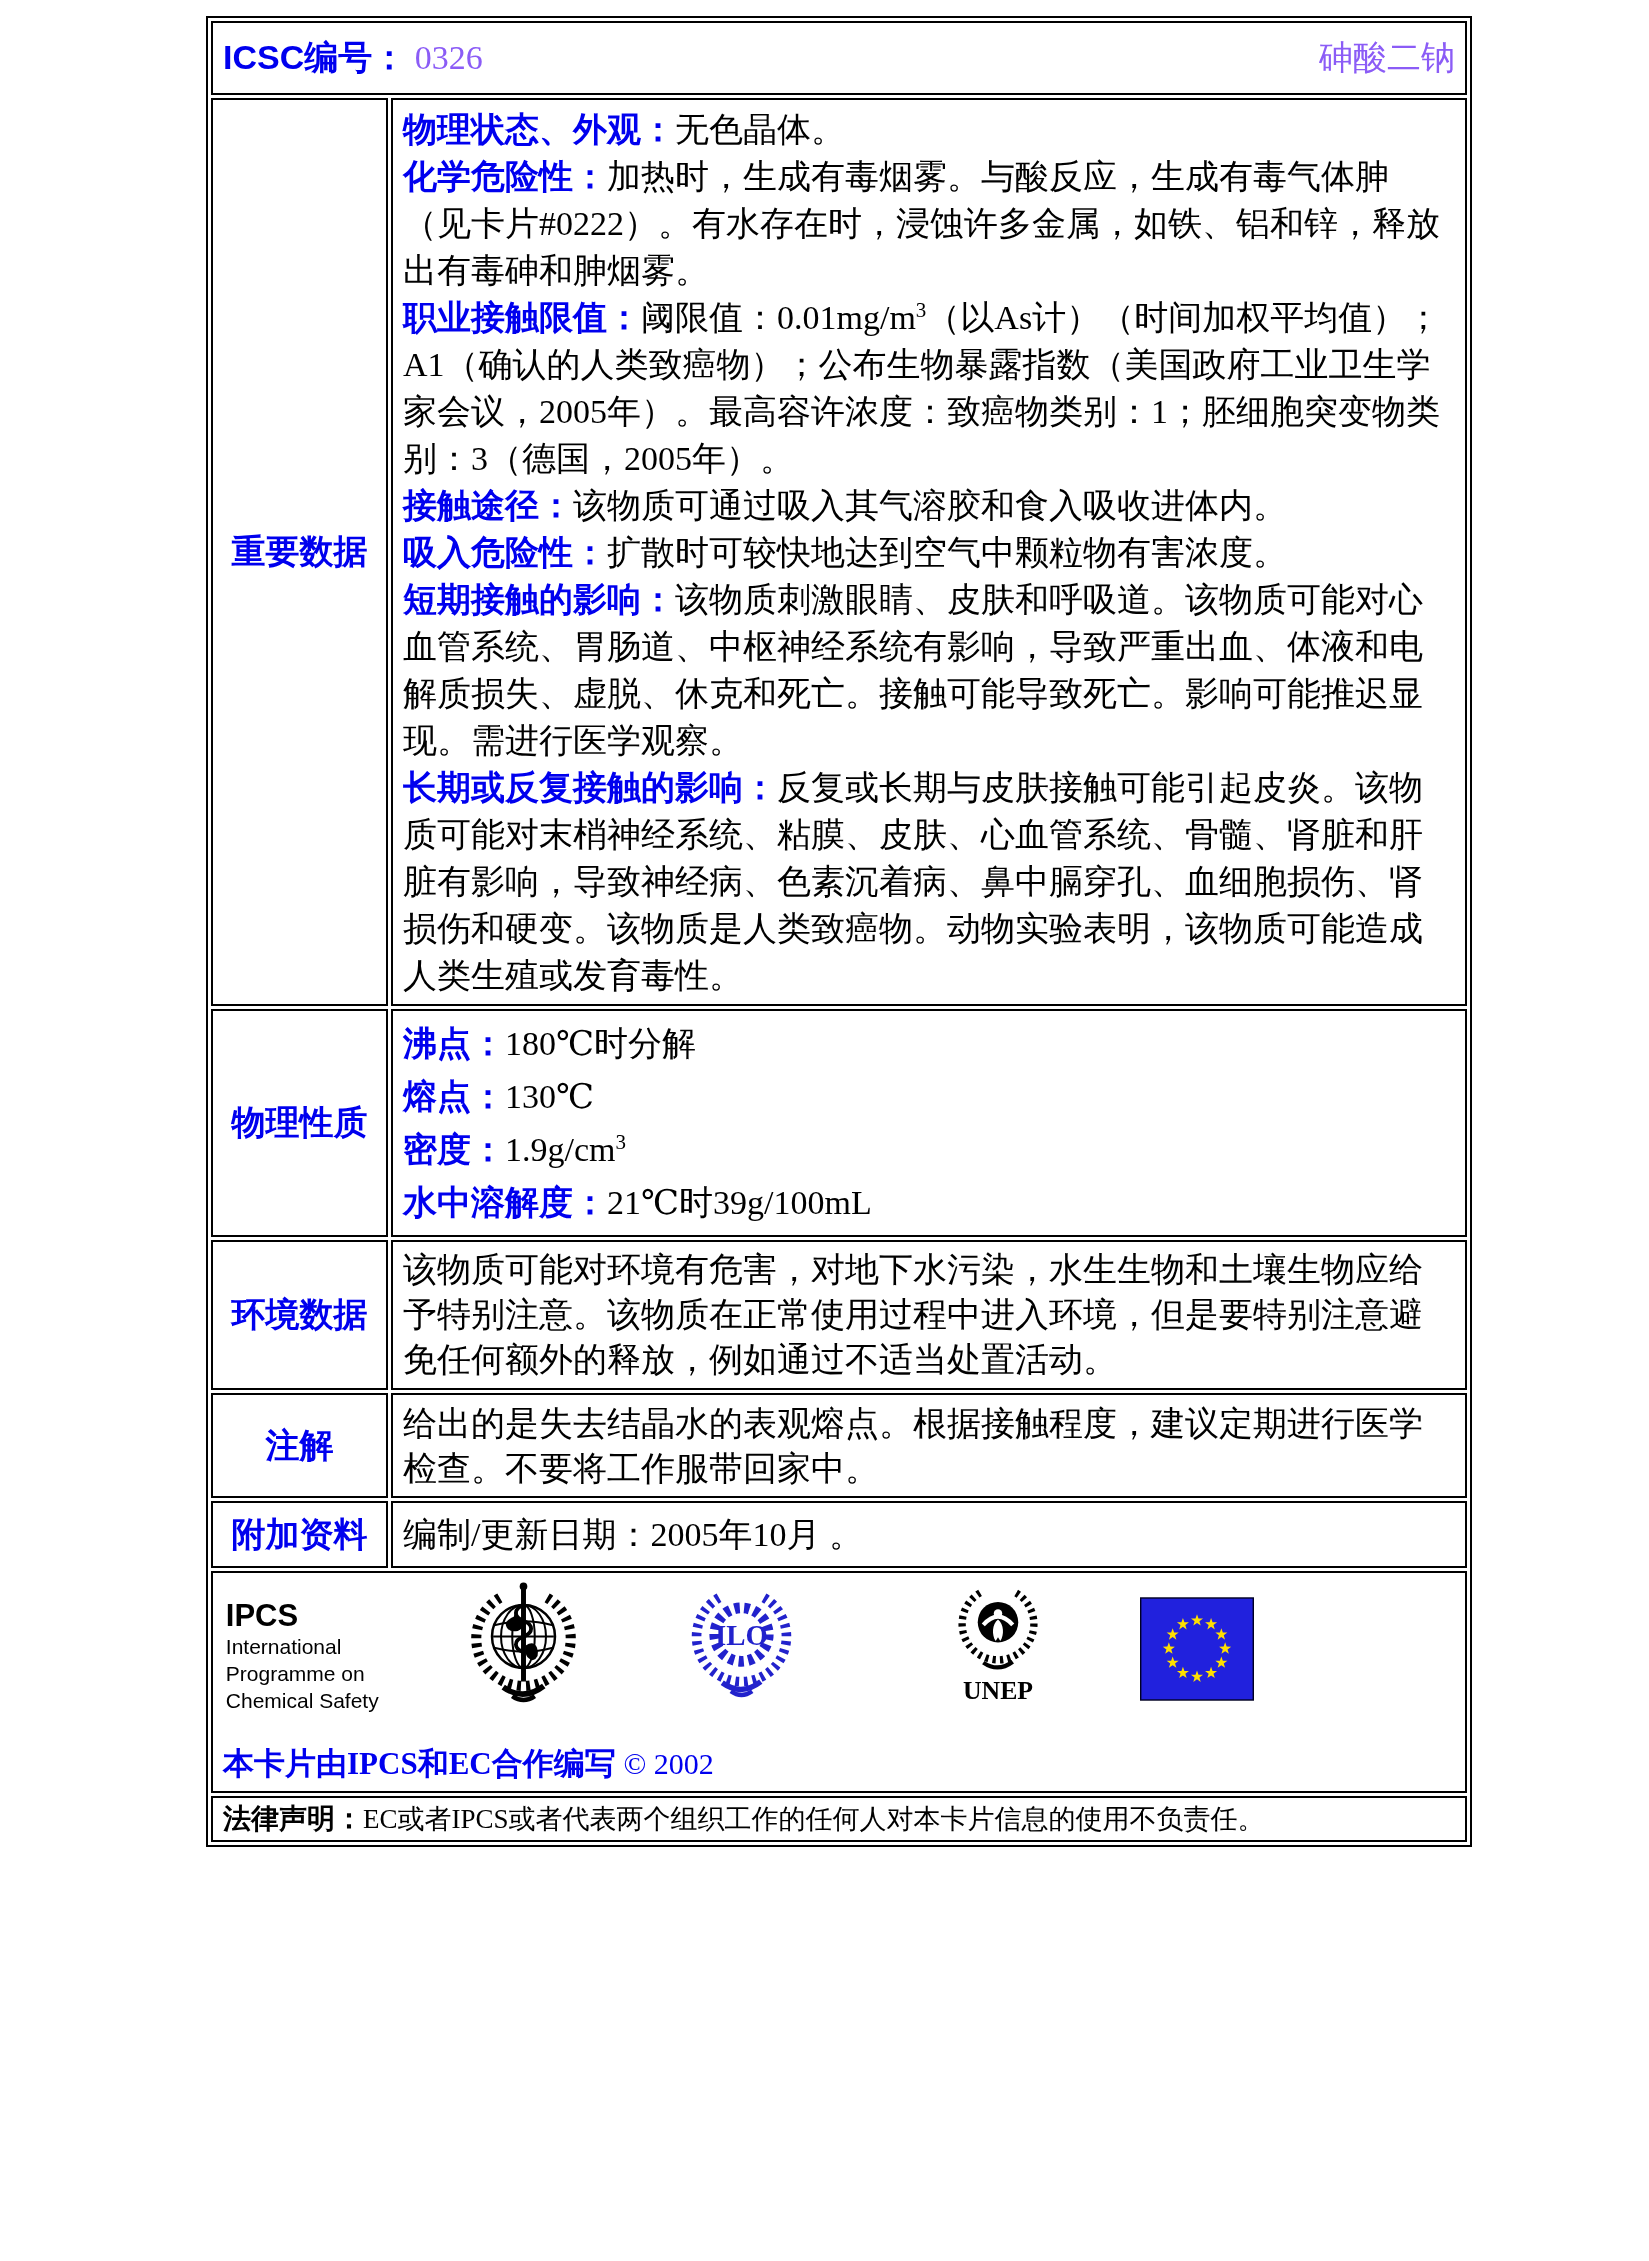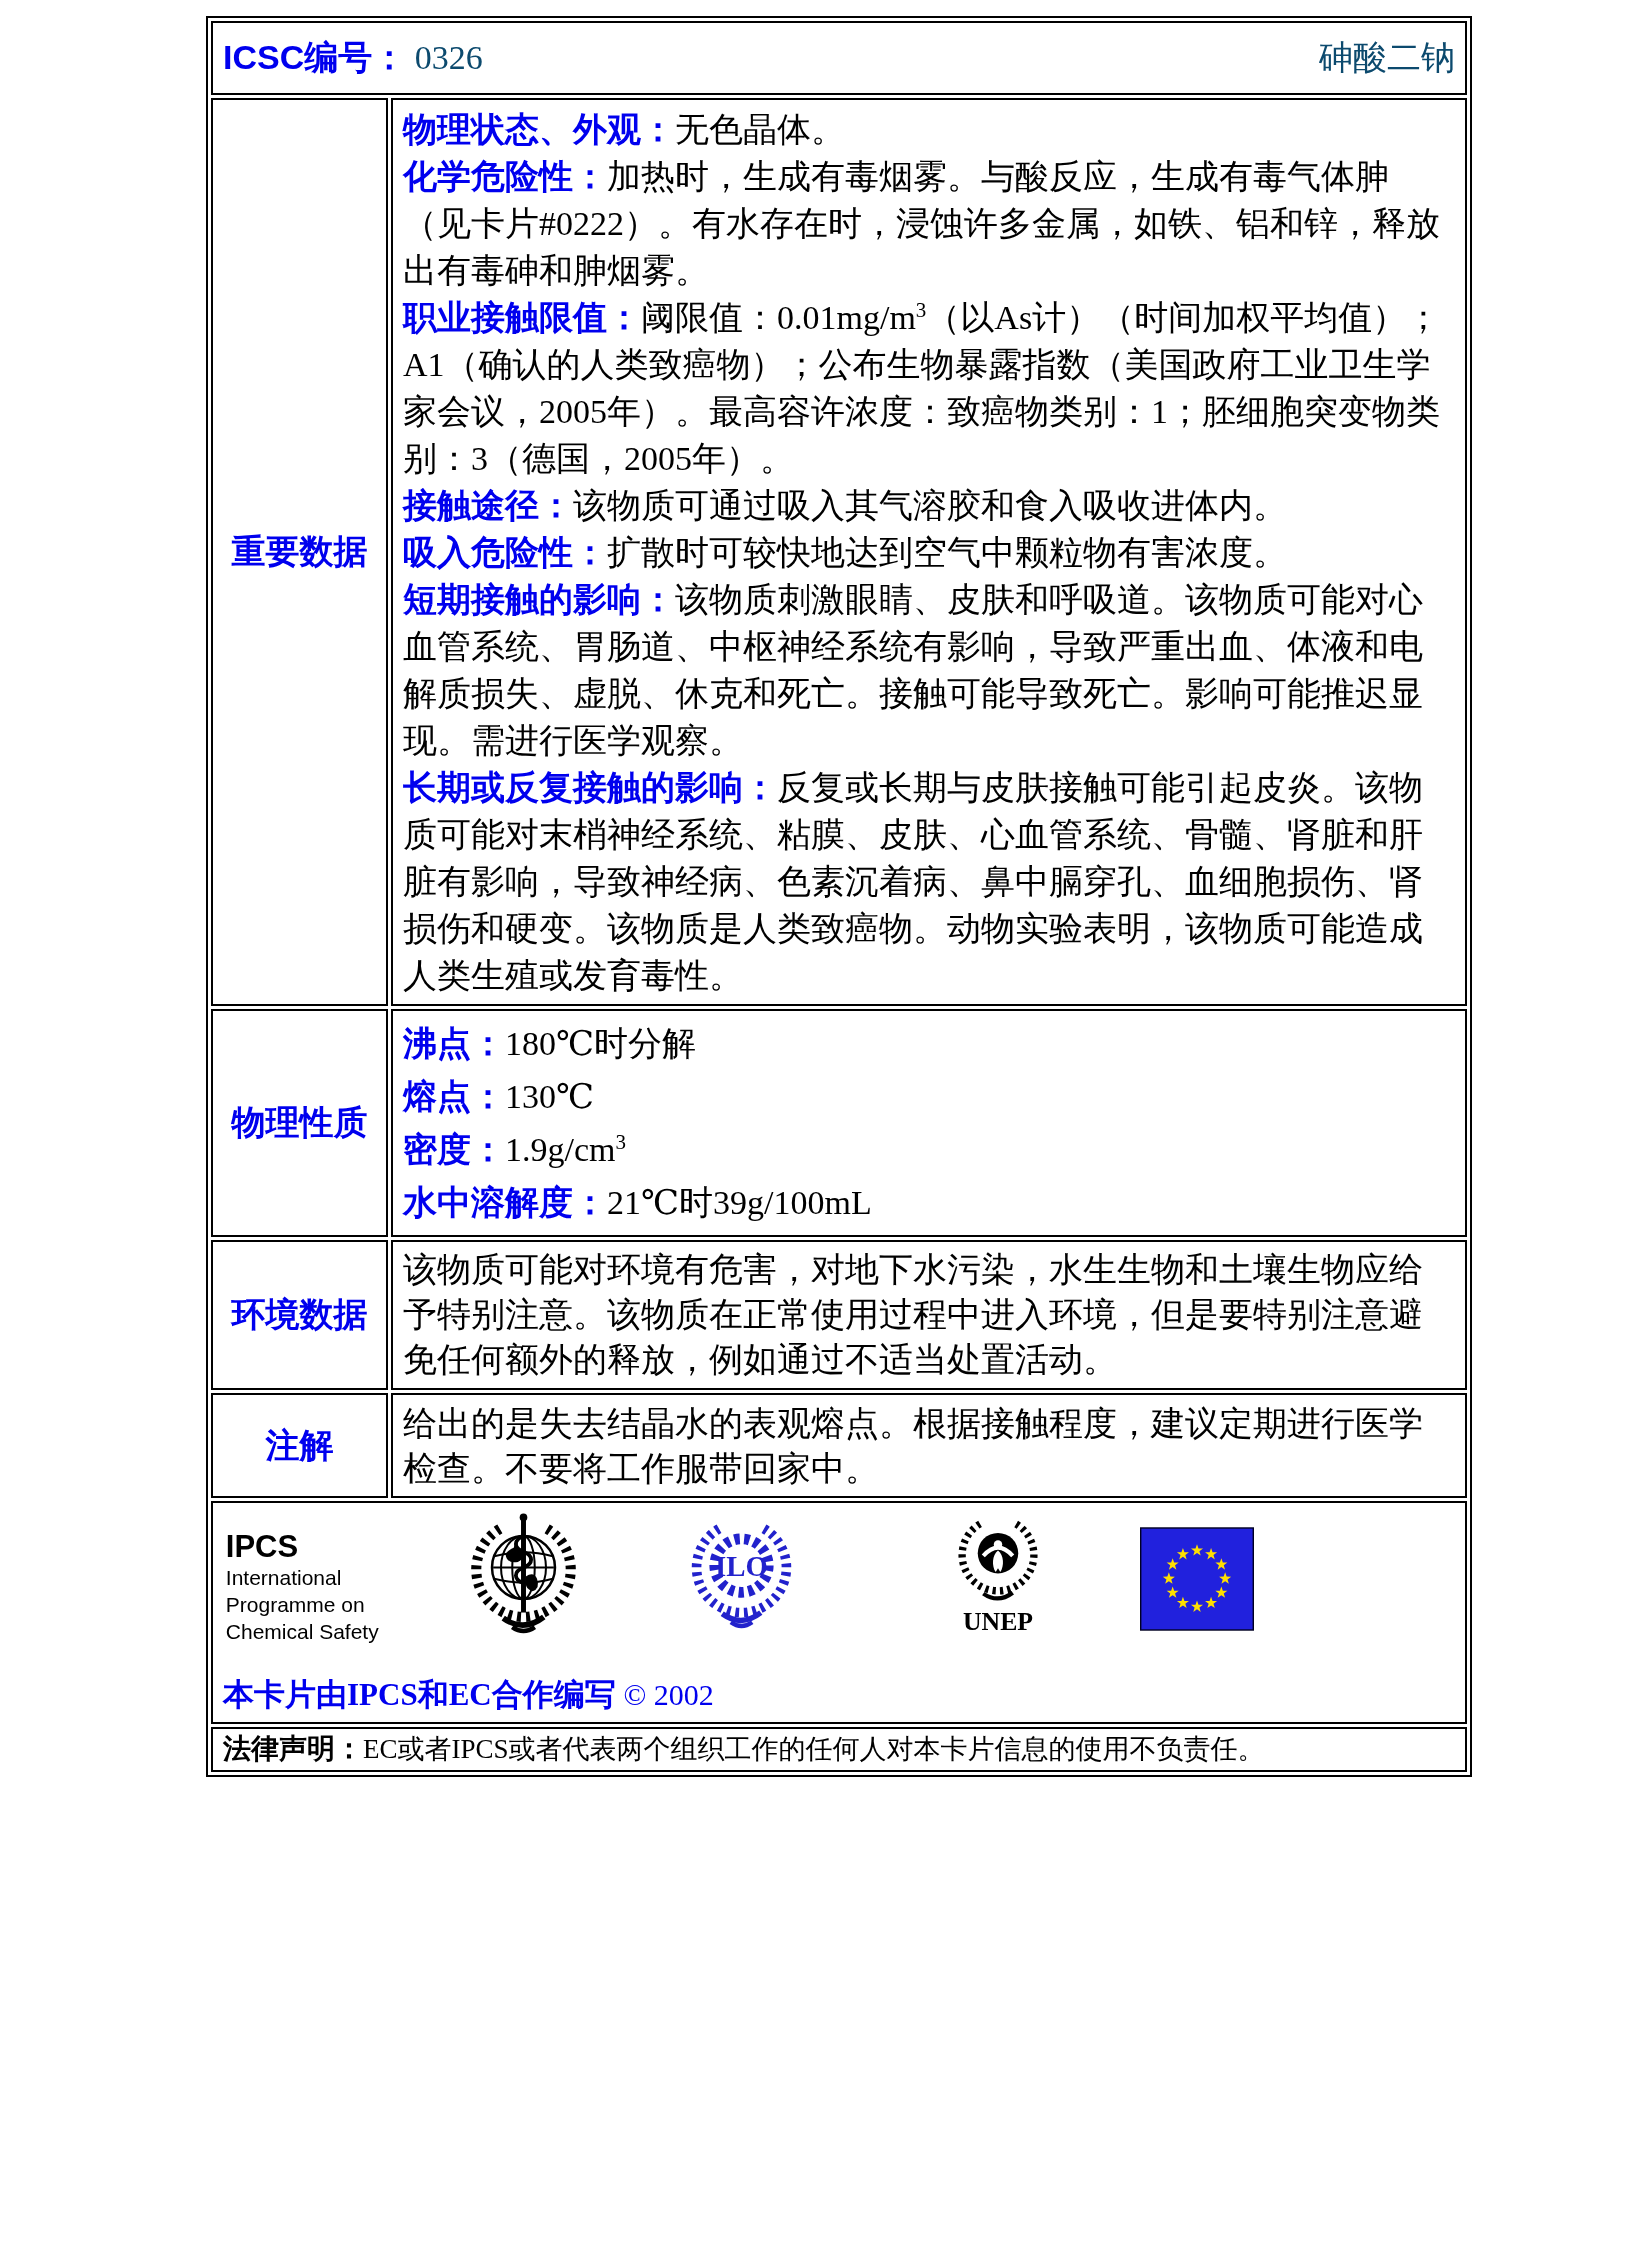--- a/index.html
+++ b/index.html
@@ -10,21 +10,21 @@
   table.card{margin:15.5px 0 0 206px;width:1266px;table-layout:fixed;
              border-collapse:separate;border-spacing:3.5px;border:2.8px solid #000;background:#fff;}
   td.cell{border:2.1px solid #000;vertical-align:middle;padding:5.7px 10px;}
   col.c1{width:177px;}
   .sans{font-family:"Liberation Sans","DejaVu Sans",sans-serif;}
   .label-cell{text-align:center;color:#0000ee;font-weight:bold;font-size:34px;
               font-family:"Liberation Sans","DejaVu Sans",sans-serif;}
   .content-cell{font-size:34px;line-height:47px;}
   .head-flex{display:flex;justify-content:space-between;align-items:center;min-height:59px;font-size:34px;}
   .blab{color:#0000ee;font-weight:bold;font-family:"Liberation Sans","DejaVu Sans",sans-serif;}
-  .head-val{color:#0c4a6e;}
+  .head-val{color:#8b5cf6;}
   .phys{line-height:52px;}
   .env{line-height:45px;}
   sup{font-size:21px;line-height:0;vertical-align:super;}
   .logos-cell{padding:8.5px 10px 5.7px 10px;}
   .logos-wrap{position:relative;height:141px;}
   .ipcs-block{position:absolute;left:2.8px;top:21px;font-family:"Liberation Sans","DejaVu Sans",sans-serif;}
   .ipcs-title{font-size:31px;font-weight:bold;line-height:34px;}
   .ipcs-line{font-size:21px;line-height:27px;}
   .logo{position:absolute;display:block;}
   .logo-who{left:244px;top:0;}
@@ -87,20 +87,24 @@
     <tr>
       <td class="cell label-cell">环境数据</td>
       <td class="cell content-cell env">该物质可能对环境有危害，对地下水污染，水生生物和土壤生物应给予特别注意。该物质在正常使用过程中进入环境，但是要特别注意避免任何额外的释放，例如通过不适当处置活动。</td>
     </tr>
 
     <tr>
       <td class="cell label-cell">注解</td>
       <td class="cell content-cell env">给出的是失去结晶水的表观熔点。根据接触程度，建议定期进行医学检查。不要将工作服带回家中。</td>
     </tr>
 
+    <tr>
+      <td class="cell label-cell">附加资料</td>
+      <td class="cell content-cell" style="height:51px;">编制/更新日期：2005年10月 。</td>
+    </tr>
 
     <tr>
       <td class="cell logos-cell" colspan="2">
         <div class="logos-wrap">
           <div class="ipcs-block">
             <div class="ipcs-title">IPCS</div>
             <div class="ipcs-line">International</div>
             <div class="ipcs-line">Programme on</div>
             <div class="ipcs-line">Chemical Safety</div>
           </div>

